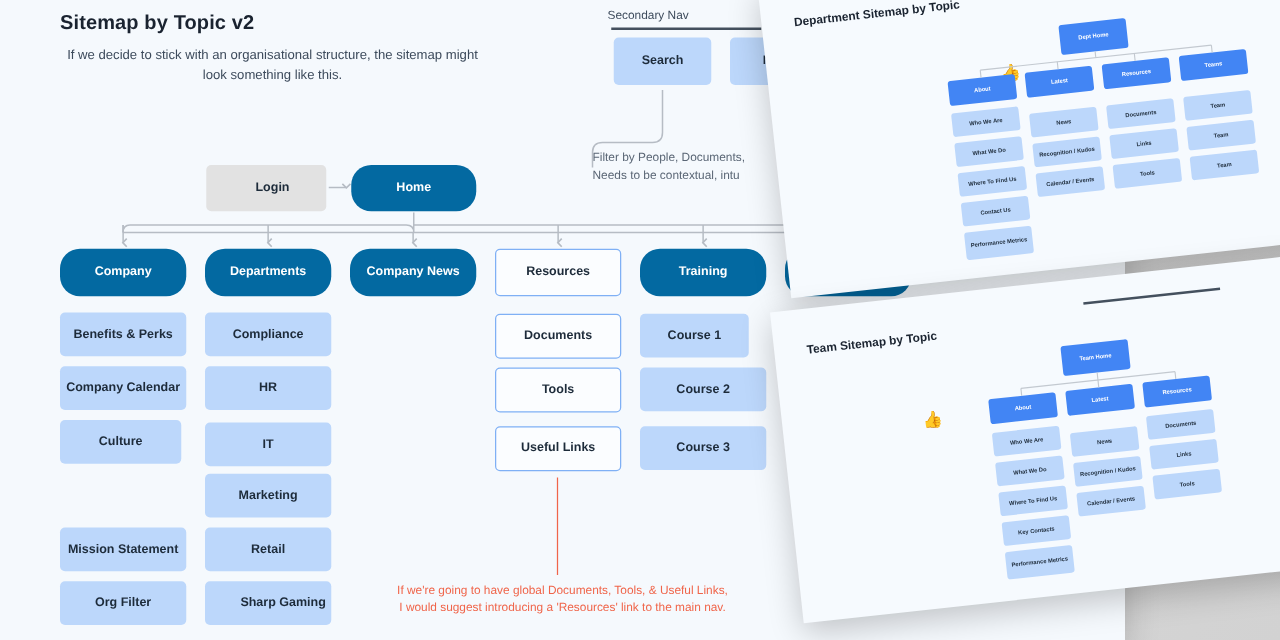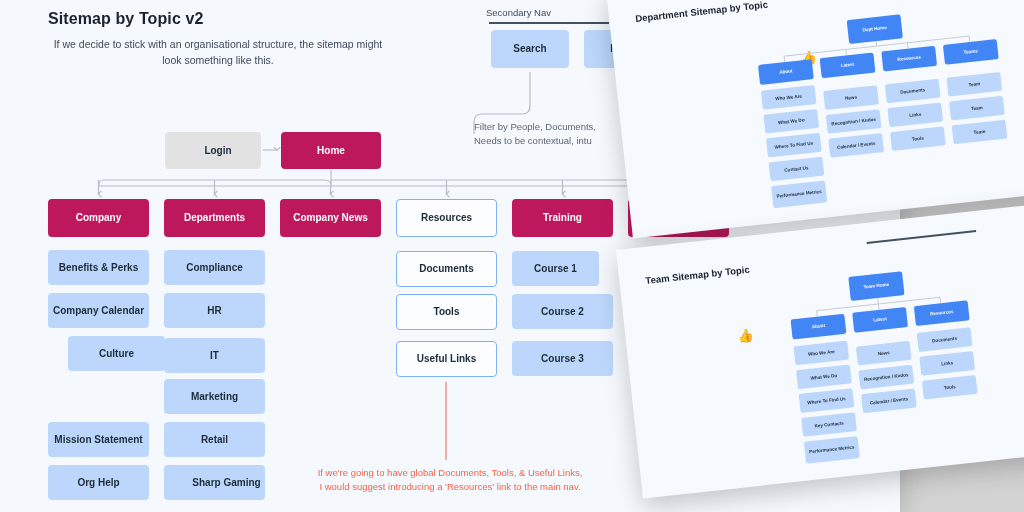--- a/index.html
+++ b/index.html
@@ -39,21 +39,21 @@
   
   .node {
     position: absolute;
     display: flex; align-items: center; justify-content: center;
     text-align: center;
     border-radius: 4px;
     font-size: 10px; font-weight: bold;
     line-height: 12px;
     padding: 2px 4px;
   }
-  .n-blue   { background: #be185d; color: #ffffff; }
+  .n-blue   { background: #0369a1; color: #ffffff; border-radius: 16px; }
   .n-light  { background: #bcd7fb; color: #1d2b3a; }
   .n-gray   { background: #e2e2e2; color: #1d2b3a; }
   .n-white  { background: #fbfdff; color: #1d2b3a; border: 1.5px solid #7fb0f5; }
 
   .sec-label {
     position: absolute; font-size: 9.5px; color: #3d4b5c;
   }
   .sec-rule {
     position: absolute; height: 1.5px; background: #44505e;
   }
@@ -128,23 +128,23 @@
 
     <div class="node n-blue" style="left:48px;  top:205px; width:101px; height:38px;">Company</div>
     <div class="node n-blue" style="left:164px; top:205px; width:101px; height:38px;">Departments</div>
     <div class="node n-blue" style="left:280px; top:205px; width:101px; height:38px;">Company News</div>
     <div class="node n-white" style="left:396px; top:205px; width:101px; height:38px;">Resources</div>
     <div class="node n-blue" style="left:512px; top:205px; width:101px; height:38px;">Training</div>
     <div class="node n-blue" style="left:628px; top:205px; width:101px; height:38px;">Help</div>
 
     <div class="node n-light" style="left:48px; top:256px;  width:101px; height:35px;">Benefits &amp; Perks</div>
     <div class="node n-light" style="left:48px; top:299px;  width:101px; height:35px;">Company Calendar</div>
-    <div class="node n-light" style="left:48px; top:342px;  width:97px; height:35px;margin-left:20px;">Culture</div>
+    <div class="node n-light" style="left:48px; top:342px;  width:97px; height:35px;">Culture</div>
     <div class="node n-light" style="left:48px; top:428px;  width:101px; height:35px;">Mission Statement</div>
-    <div class="node n-light" style="left:48px; top:471px;  width:101px; height:35px;">Org Help</div>
+    <div class="node n-light" style="left:48px; top:471px;  width:101px; height:35px;">Org Filter</div>
 
     <div class="node n-light" style="left:164px; top:256px; width:101px; height:35px;">Compliance</div>
     <div class="node n-light" style="left:164px; top:299px; width:101px; height:35px;">HR</div>
     <div class="node n-light" style="left:164px; top:344px; width:101px; height:35px;">IT</div>
     <div class="node n-light" style="left:164px; top:385px; width:101px; height:35px;">Marketing</div>
     <div class="node n-light" style="left:164px; top:428px; width:101px; height:35px;">Retail</div>
     <div class="node n-light" style="left:164px; top:471px; width:101px; height:35px;padding-left:28px;">Sharp Gaming</div>
 
     <div class="node n-white" style="left:396px; top:257px; width:101px; height:36px;">Documents</div>
     <div class="node n-white" style="left:396px; top:300px; width:101px; height:36px;">Tools</div>

